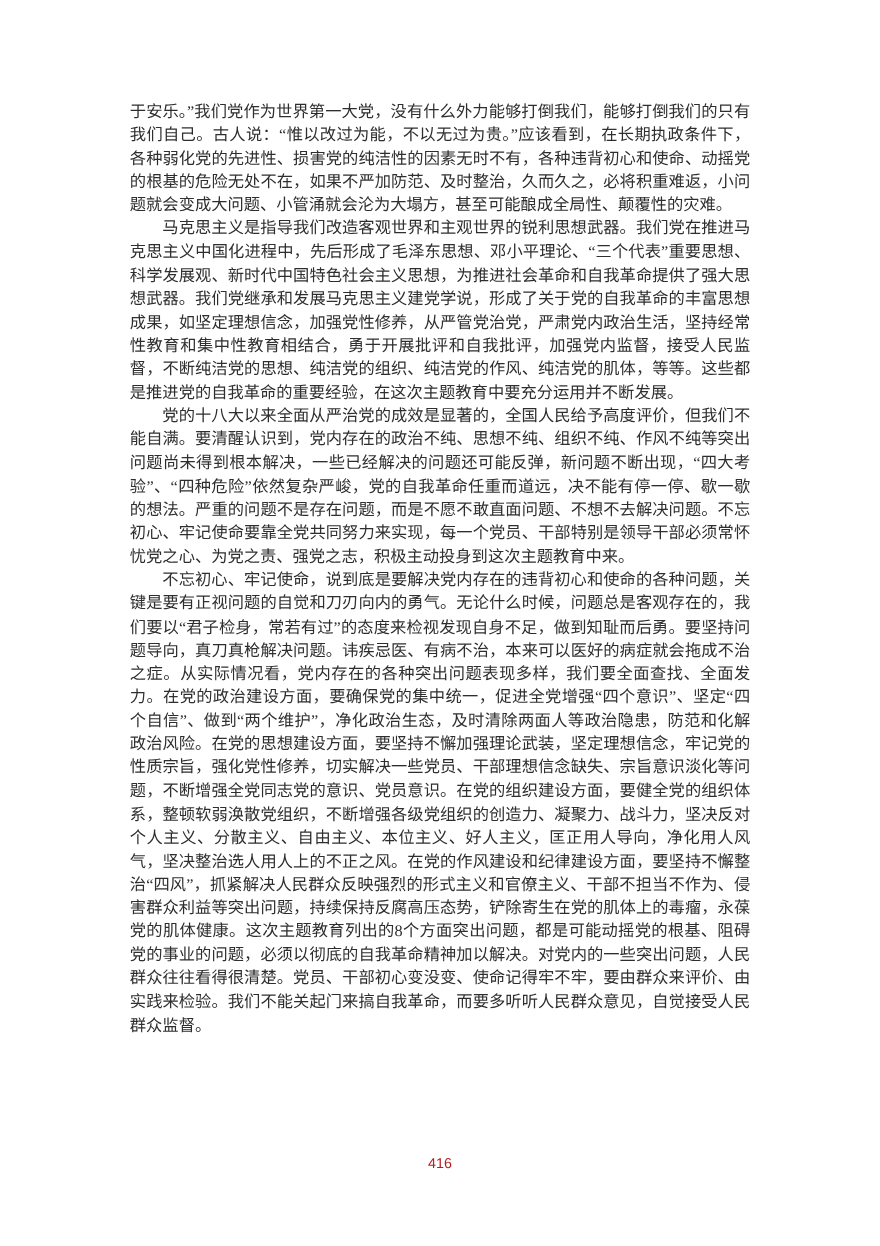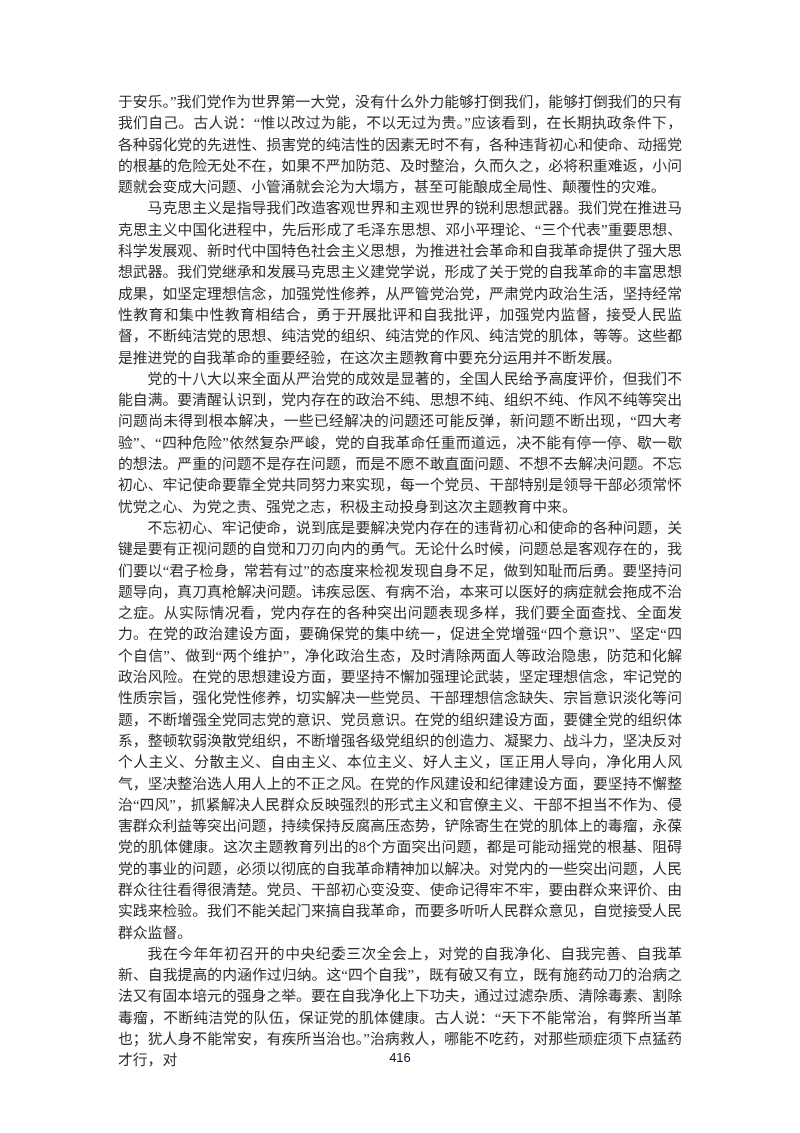--- a/index.html
+++ b/index.html
@@ -34,28 +34,27 @@
     text-indent: 2em;
   }
   .page-number {
     position: absolute;
     top: 1050px;
     left: 118px;
     width: 564px;
     text-align: center;
     font-family: "Liberation Sans", "DejaVu Sans", sans-serif;
     font-size: 13px;
-    color: #0f172a;
+    color: #b91c1c;
   }
 </style>
 </head>
 <body>
 
 <div class="page">
   <div class="content">
     <p>于安乐。”我们党作为世界第一大党，没有什么外力能够打倒我们，能够打倒我们的只有我们自己。古人说：“惟以改过为能，不以无过为贵。”应该看到，在长期执政条件下，各种弱化党的先进性、损害党的纯洁性的因素无时不有，各种违背初心和使命、动摇党的根基的危险无处不在，如果不严加防范、及时整治，久而久之，必将积重难返，小问题就会变成大问题、小管涌就会沦为大塌方，甚至可能酿成全局性、颠覆性的灾难。</p>
     <p class="indent">马克思主义是指导我们改造客观世界和主观世界的锐利思想武器。我们党在推进马克思主义中国化进程中，先后形成了毛泽东思想、邓小平理论、“三个代表”重要思想、科学发展观、新时代中国特色社会主义思想，为推进社会革命和自我革命提供了强大思想武器。我们党继承和发展马克思主义建党学说，形成了关于党的自我革命的丰富思想成果，如坚定理想信念，加强党性修养，从严管党治党，严肃党内政治生活，坚持经常性教育和集中性教育相结合，勇于开展批评和自我批评，加强党内监督，接受人民监督，不断纯洁党的思想、纯洁党的组织、纯洁党的作风、纯洁党的肌体，等等。这些都是推进党的自我革命的重要经验，在这次主题教育中要充分运用并不断发展。</p>
     <p class="indent">党的十八大以来全面从严治党的成效是显著的，全国人民给予高度评价，但我们不能自满。要清醒认识到，党内存在的政治不纯、思想不纯、组织不纯、作风不纯等突出问题尚未得到根本解决，一些已经解决的问题还可能反弹，新问题不断出现，“四大考验”、“四种危险”依然复杂严峻，党的自我革命任重而道远，决不能有停一停、歇一歇的想法。严重的问题不是存在问题，而是不愿不敢直面问题、不想不去解决问题。不忘初心、牢记使命要靠全党共同努力来实现，每一个党员、干部特别是领导干部必须常怀忧党之心、为党之责、强党之志，积极主动投身到这次主题教育中来。</p>
     <p class="indent">不忘初心、牢记使命，说到底是要解决党内存在的违背初心和使命的各种问题，关键是要有正视问题的自觉和刀刃向内的勇气。无论什么时候，问题总是客观存在的，我们要以“君子检身，常若有过”的态度来检视发现自身不足，做到知耻而后勇。要坚持问题导向，真刀真枪解决问题。讳疾忌医、有病不治，本来可以医好的病症就会拖成不治之症。从实际情况看，党内存在的各种突出问题表现多样，我们要全面查找、全面发力。在党的政治建设方面，要确保党的集中统一，促进全党增强“四个意识”、坚定“四个自信”、做到“两个维护”，净化政治生态，及时清除两面人等政治隐患，防范和化解政治风险。在党的思想建设方面，要坚持不懈加强理论武装，坚定理想信念，牢记党的性质宗旨，强化党性修养，切实解决一些党员、干部理想信念缺失、宗旨意识淡化等问题，不断增强全党同志党的意识、党员意识。在党的组织建设方面，要健全党的组织体系，整顿软弱涣散党组织，不断增强各级党组织的创造力、凝聚力、战斗力，坚决反对个人主义、分散主义、自由主义、本位主义、好人主义，匡正用人导向，净化用人风气，坚决整治选人用人上的不正之风。在党的作风建设和纪律建设方面，要坚持不懈整治“四风”，抓紧解决人民群众反映强烈的形式主义和官僚主义、干部不担当不作为、侵害群众利益等突出问题，持续保持反腐高压态势，铲除寄生在党的肌体上的毒瘤，永葆党的肌体健康。这次主题教育列出的8个方面突出问题，都是可能动摇党的根基、阻碍党的事业的问题，必须以彻底的自我革命精神加以解决。对党内的一些突出问题，人民群众往往看得很清楚。党员、干部初心变没变、使命记得牢不牢，要由群众来评价、由实践来检验。我们不能关起门来搞自我革命，而要多听听人民群众意见，自觉接受人民群众监督。</p>
-    <p class="indent">我在今年年初召开的中央纪委三次全会上，对党的自我净化、自我完善、自我革新、自我提高的内涵作过归纳。这“四个自我”，既有破又有立，既有施药动刀的治病之法又有固本培元的强身之举。要在自我净化上下功夫，通过过滤杂质、清除毒素、割除毒瘤，不断纯洁党的队伍，保证党的肌体健康。古人说：“天下不能常治，有弊所当革也；犹人身不能常安，有疾所当治也。”治病救人，哪能不吃药，对那些顽症须下点猛药才行，对</p>
   </div>
   <div class="page-number">416</div>
 </div>
 
 </body></html>

